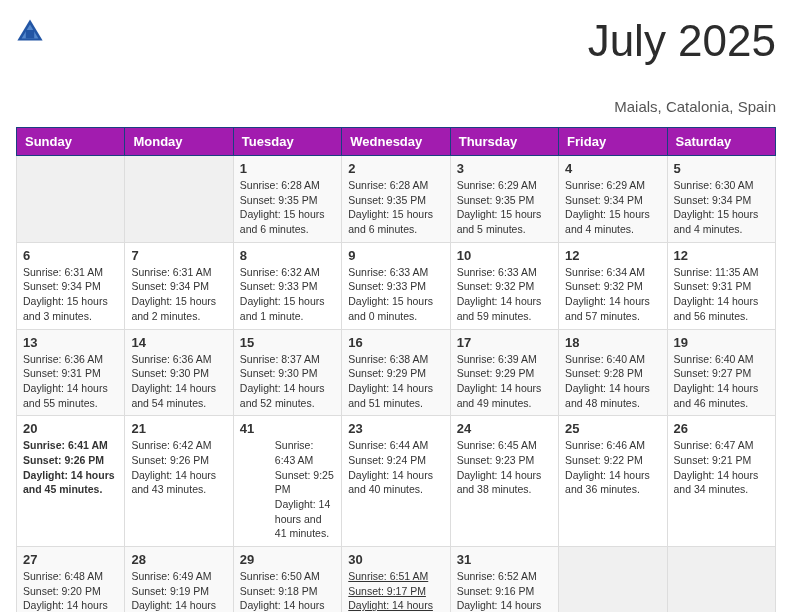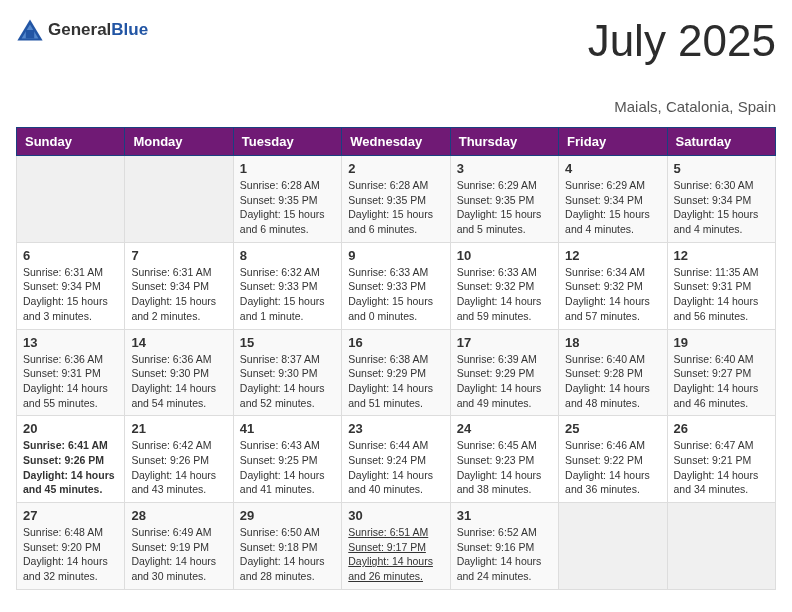--- a/index.html
+++ b/index.html
@@ -37,21 +37,21 @@
       font-size: 15px;
       color: #555;
       margin-top: 32px;
     }
     .calendar {
       width: 100%;
       border-collapse: collapse;
       border: 1px solid #ccc;
     }
     .calendar th {
-      background: #701a75;
+      background: #a21caf;
       color: #fff;
       text-align: left;
       padding: 6px 8px;
       font-size: 13px;
       font-weight: bold;
       border: 1px solid #1a4080;
     }
     .calendar td {
       vertical-align: top;
       padding: 5px 6px;
@@ -86,25 +86,20 @@
 </head>
 <body>
 
 <div class="header">
   <div class="logo">
     <svg class="logo-icon" viewBox="0 0 40 40" xmlns="http://www.w3.org/2000/svg">
       <polygon points="20,5 38,35 2,35" fill="#2255a4"></polygon>
       <polygon points="20,12 32,32 8,32" fill="#5588cc"></polygon>
       <rect x="14" y="20" width="12" height="12" fill="#2255a4"></rect>
     </svg>
-    <div>
-      <div>
-        <span style="font-size:17px;font-weight:bold;color:#333;">General</span><span style="font-size:17px;font-weight:bold;color:#2255a4;">Blue</span>
-      </div>
-    </div>
   </div>
   <div class="title-block">
     <div class="month-title">July 2025</div>
     <div class="location-title">Maials, Catalonia, Spain</div>
   </div>
 </div>
 
 <table class="calendar">
   <thead>
     <tr>
@@ -248,21 +243,21 @@
 Daylight: 14 hours and 45 minutes.</div>
         </td>
         <td>
           <span class="day-number">21</span>
           <div class="cell-content" style="white-space: pre-line;">Sunrise: 6:42 AM
 Sunset: 9:26 PM
 Daylight: 14 hours and 43 minutes.</div>
         </td>
         <td>
           <span class="day-number">41</span>
-          <div class="cell-content" style="white-space: pre-line;">Sunrise: 6:43 AM
+          <div class="cell-content" style="white-space: pre-line; margin-left: 35px;">Sunrise: 6:43 AM
 Sunset: 9:25 PM
 Daylight: 14 hours and 41 minutes.</div>
         </td>
         <td>
           <span class="day-number">23</span>
           <div class="cell-content" style="white-space: pre-line;">Sunrise: 6:44 AM
 Sunset: 9:24 PM
 Daylight: 14 hours and 40 minutes.</div>
         </td>
         <td>

